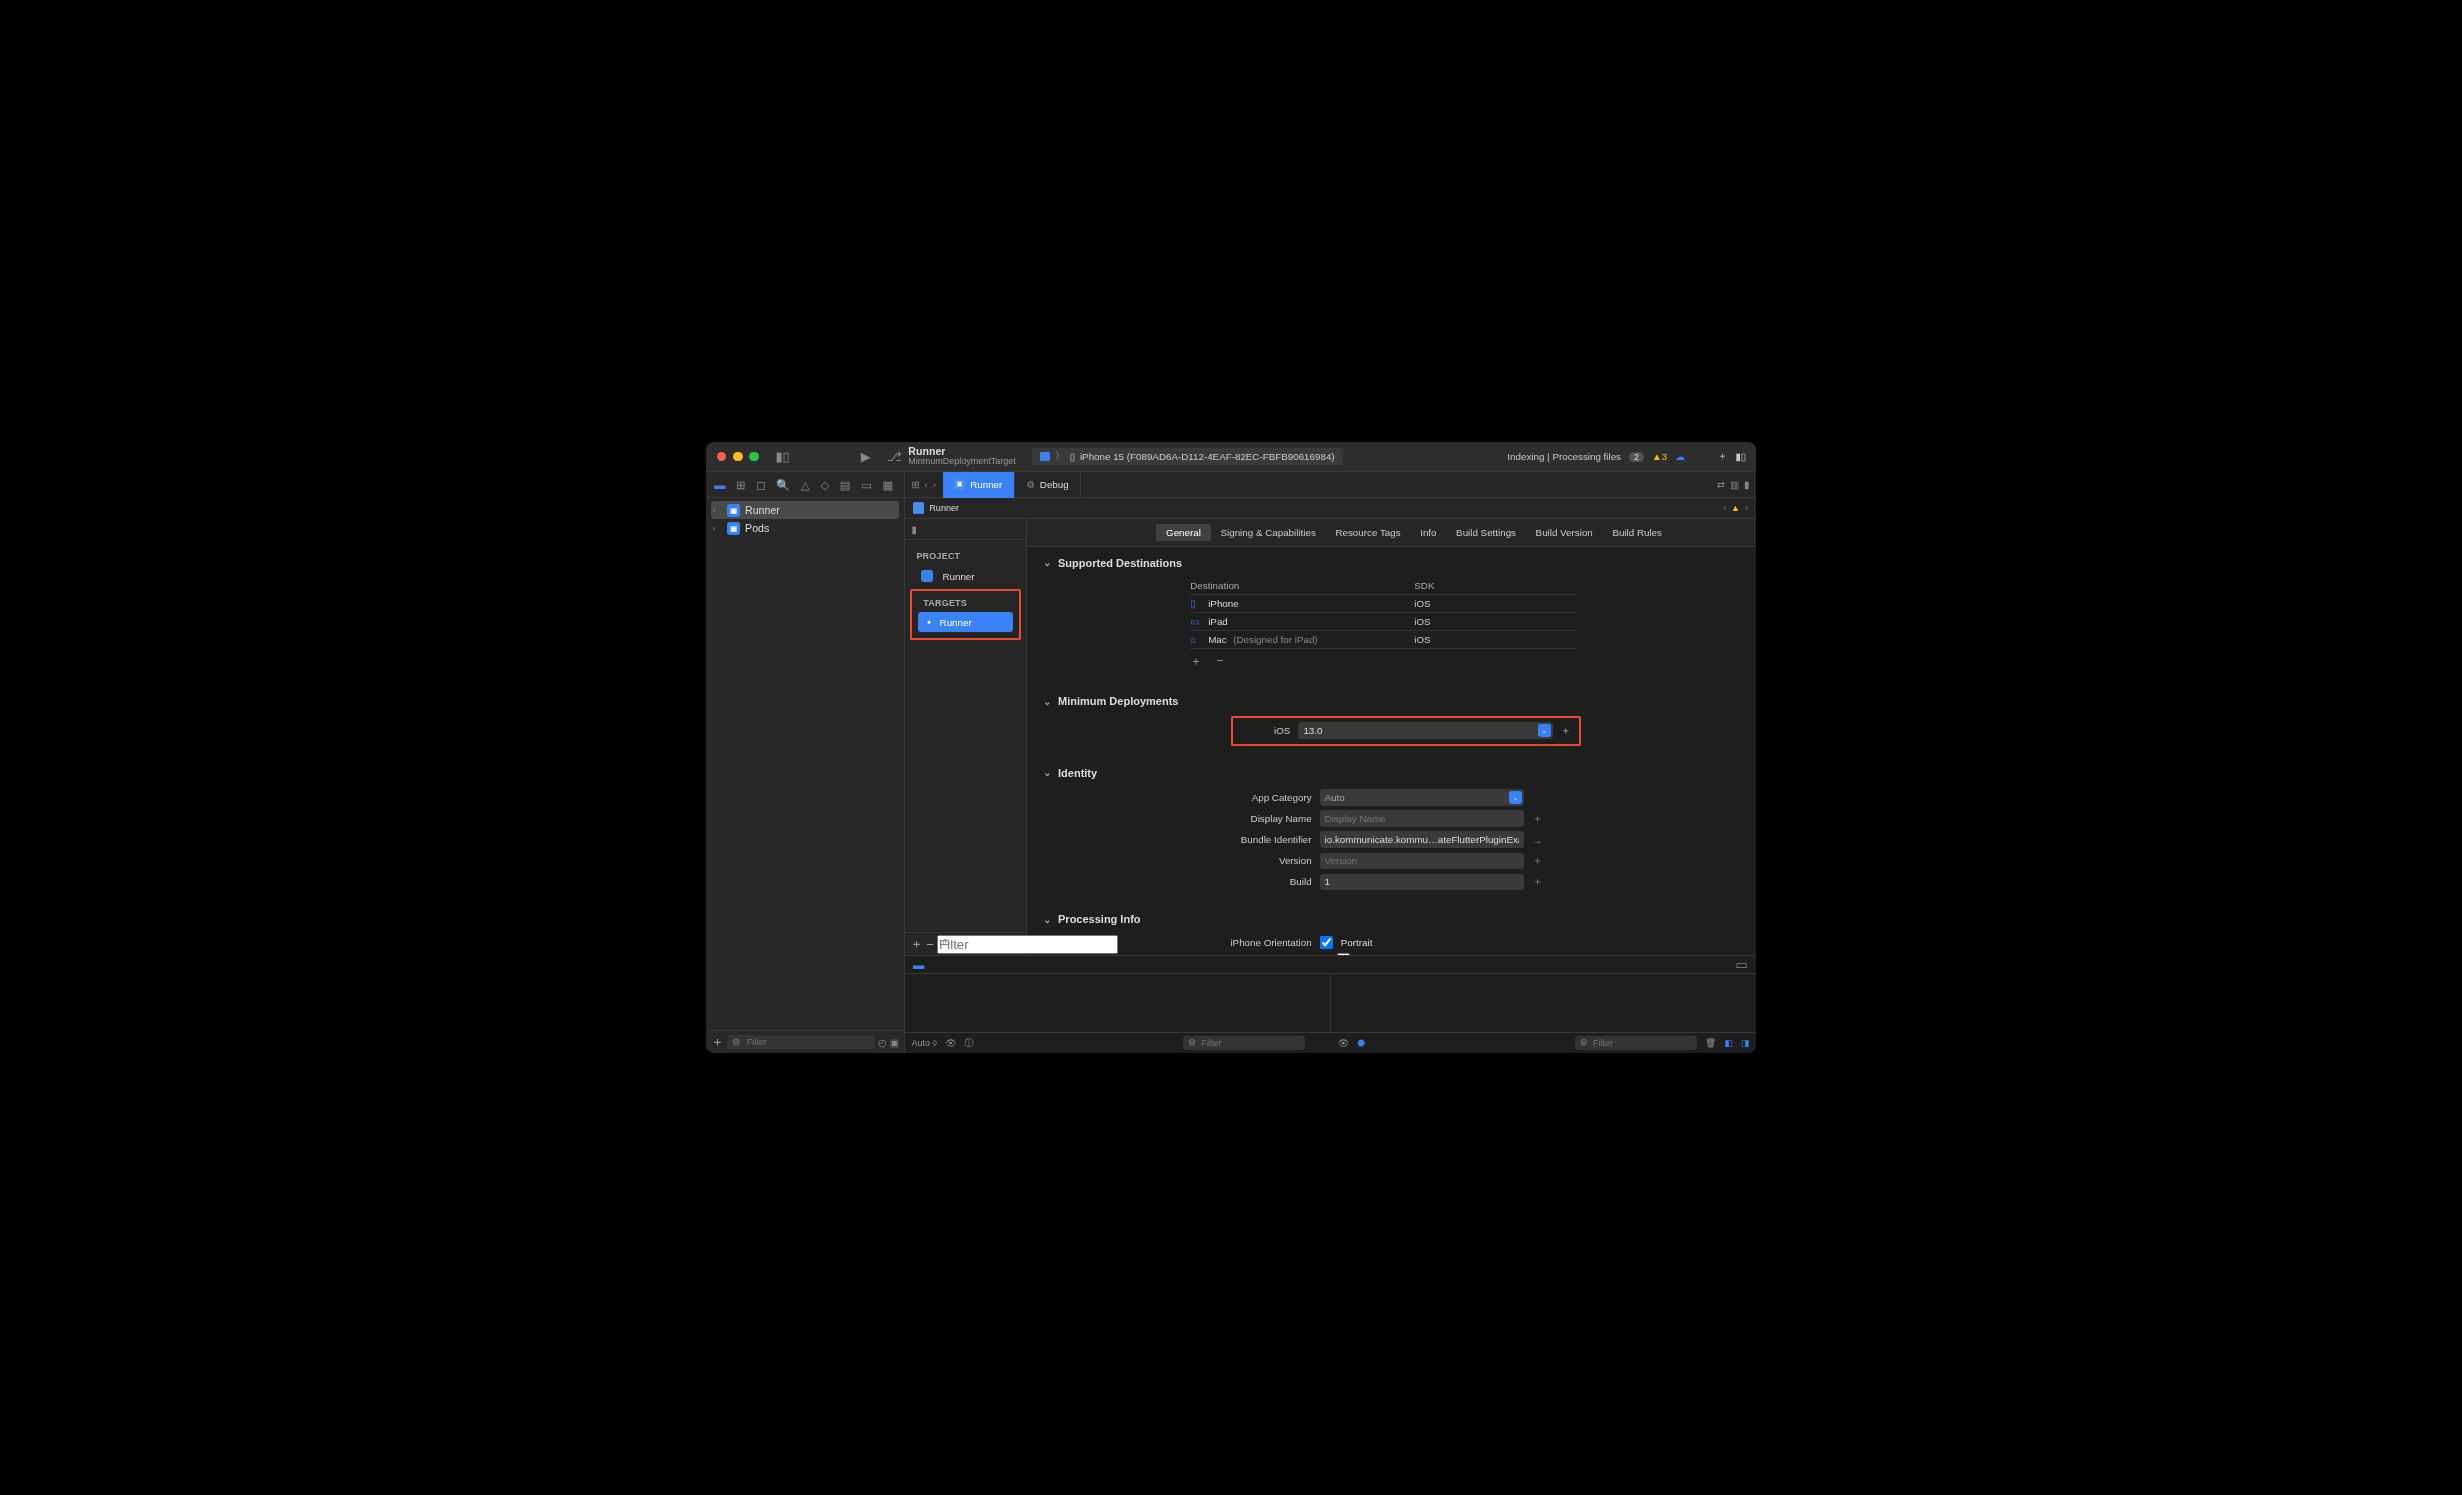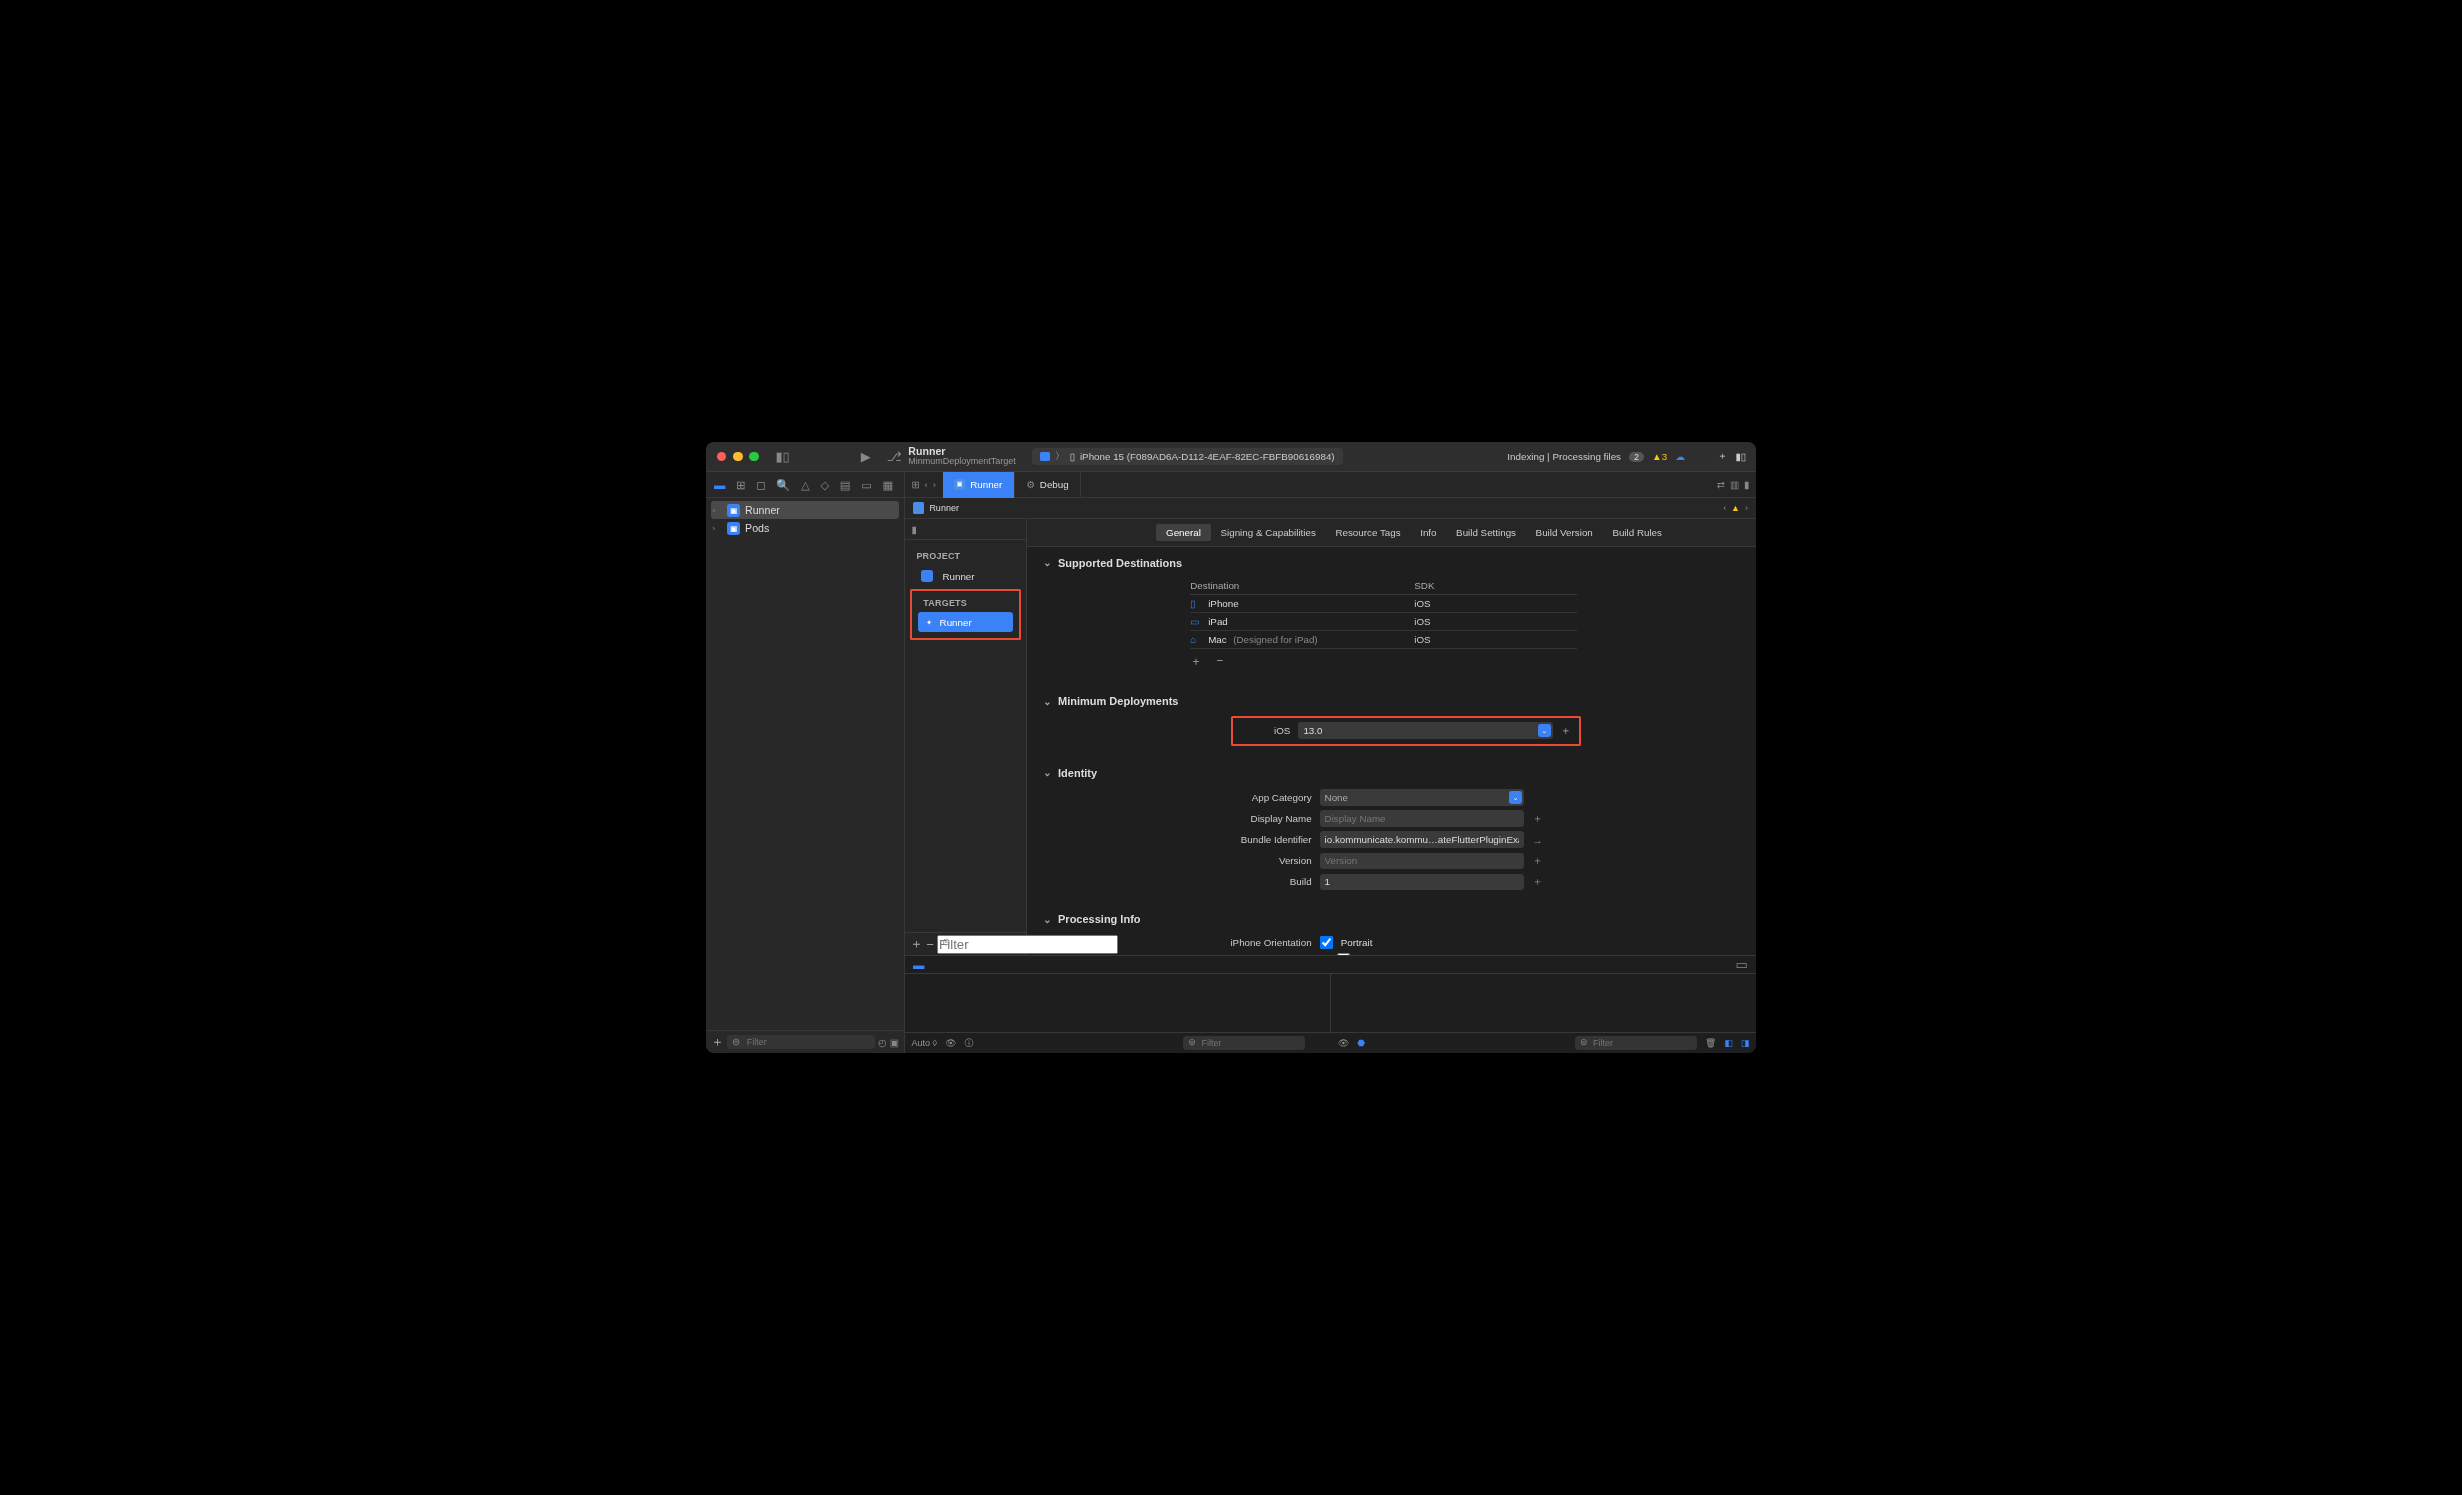--- a/index.html
+++ b/index.html
@@ -303,21 +303,21 @@
               </div>
             </div>
           </div>
 
           <div class="section">
             <div class="sec-head">Identity</div>
             <div style="padding:8.1px 0 4.9px 16.3px">
               <div class="form-row">
                 <div class="form-label">App Category</div>
                 <div class="form-select">
-                  <span>None</span>
+                  <span>Auto</span>
                   <span class="chev">⌄</span>
                 </div>
               </div>
               <div class="form-row">
                 <div class="form-label">Display Name</div>
                 <input class="form-input" placeholder="Display Name" style="">
                 <span class="after-icon">＋</span>
               </div>
               <div class="form-row">
                 <div class="form-label">Bundle Identifier</div>

